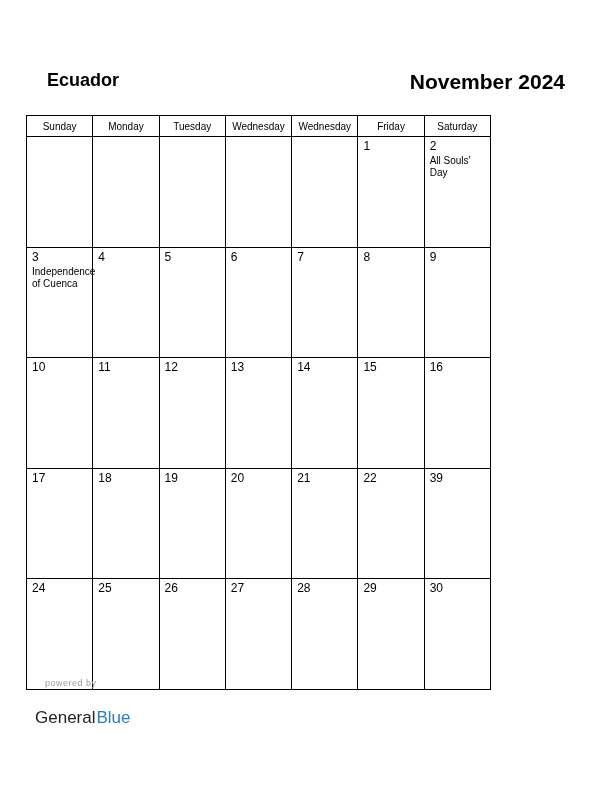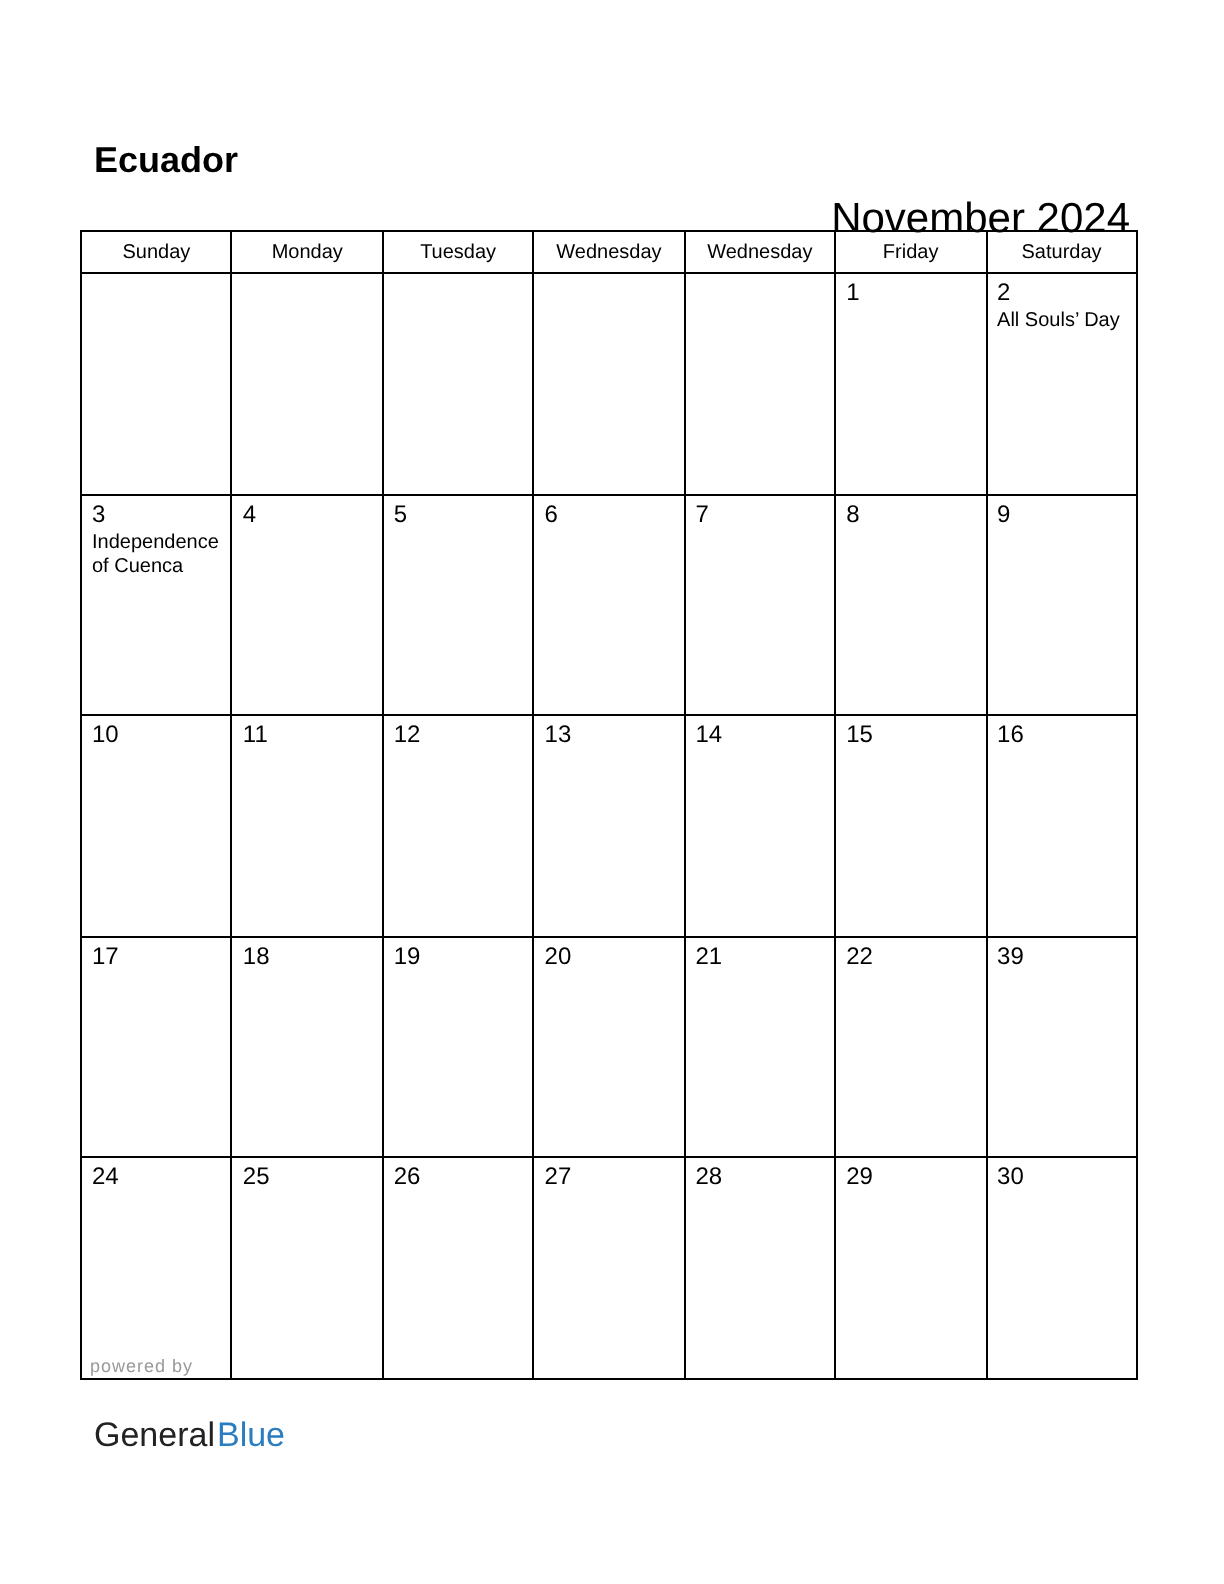--- a/index.html
+++ b/index.html
@@ -1,26 +1,26 @@
 <!DOCTYPE html>
 <html><head>
 <meta charset="utf-8">
 <style>
   html, body { margin:0; padding:0; background:#ffffff; }
   body { width:612px; height:792px; position:relative; font-family:"Liberation Sans", "DejaVu Sans", sans-serif; color:#000; }
   .title-left { position:absolute; left:47px; top:70px; font-size:18px; font-weight:bold; }
-  .title-right { position:absolute; right:47px; top:70px; font-size:21px; font-weight:normal;margin-top:28px; }
-  .cal { position:absolute; left:40px; top:115px; width:529px; border-collapse:collapse; table-layout:fixed; }
+  .title-right { position:absolute; right:47px; top:70px; font-size:21px; font-weight:bold; }
+  .cal { position:absolute; left:26px; top:115px; width:465px; border-collapse:collapse; table-layout:fixed; }
   .cal th, .cal td { border:1px solid #000; padding:0; }
   .cal th { height:20px; font-size:10px; font-weight:normal; text-align:center; vertical-align:middle; }
   .cal td { height:109.5px; vertical-align:top; }
   .daynum { display:block; font-size:12px; margin:3px 0 0 5px; line-height:13px; }
   .holiday { display:block; font-size:10px; margin:2px 0 0 5px; line-height:12px; }
   .powered { position:absolute; left:45px; top:678px; font-size:9px; color:#999; letter-spacing:0.5px; }
-  .brand { position:absolute; left:47px; top:708px; font-size:17px; }
+  .brand { position:absolute; left:35px; top:708px; font-size:17px; }
   .brand .g { color:#222; }
   .brand .b { color:#2a7dc0; margin-left:1px; }
 </style>
 </head>
 <body>
 
 <div class="title-left">Ecuador</div>
 <div class="title-right">November 2024</div>
 
 <table class="cal">

